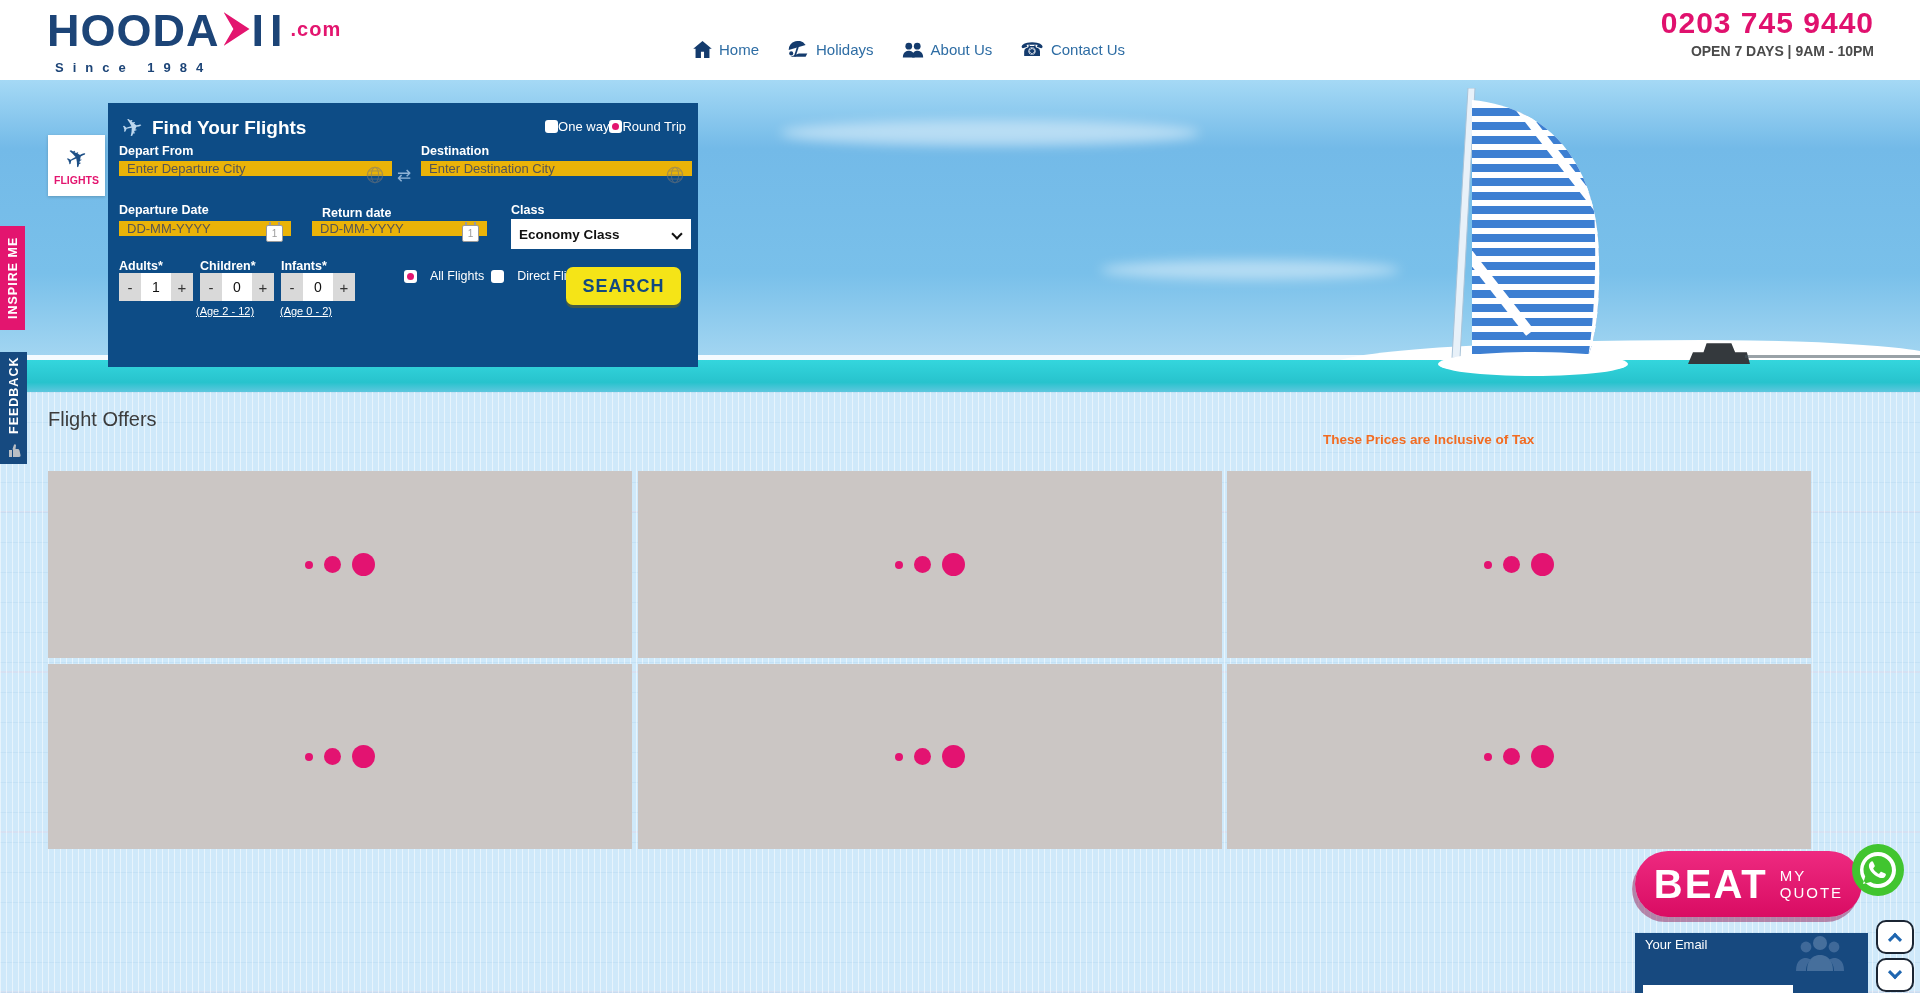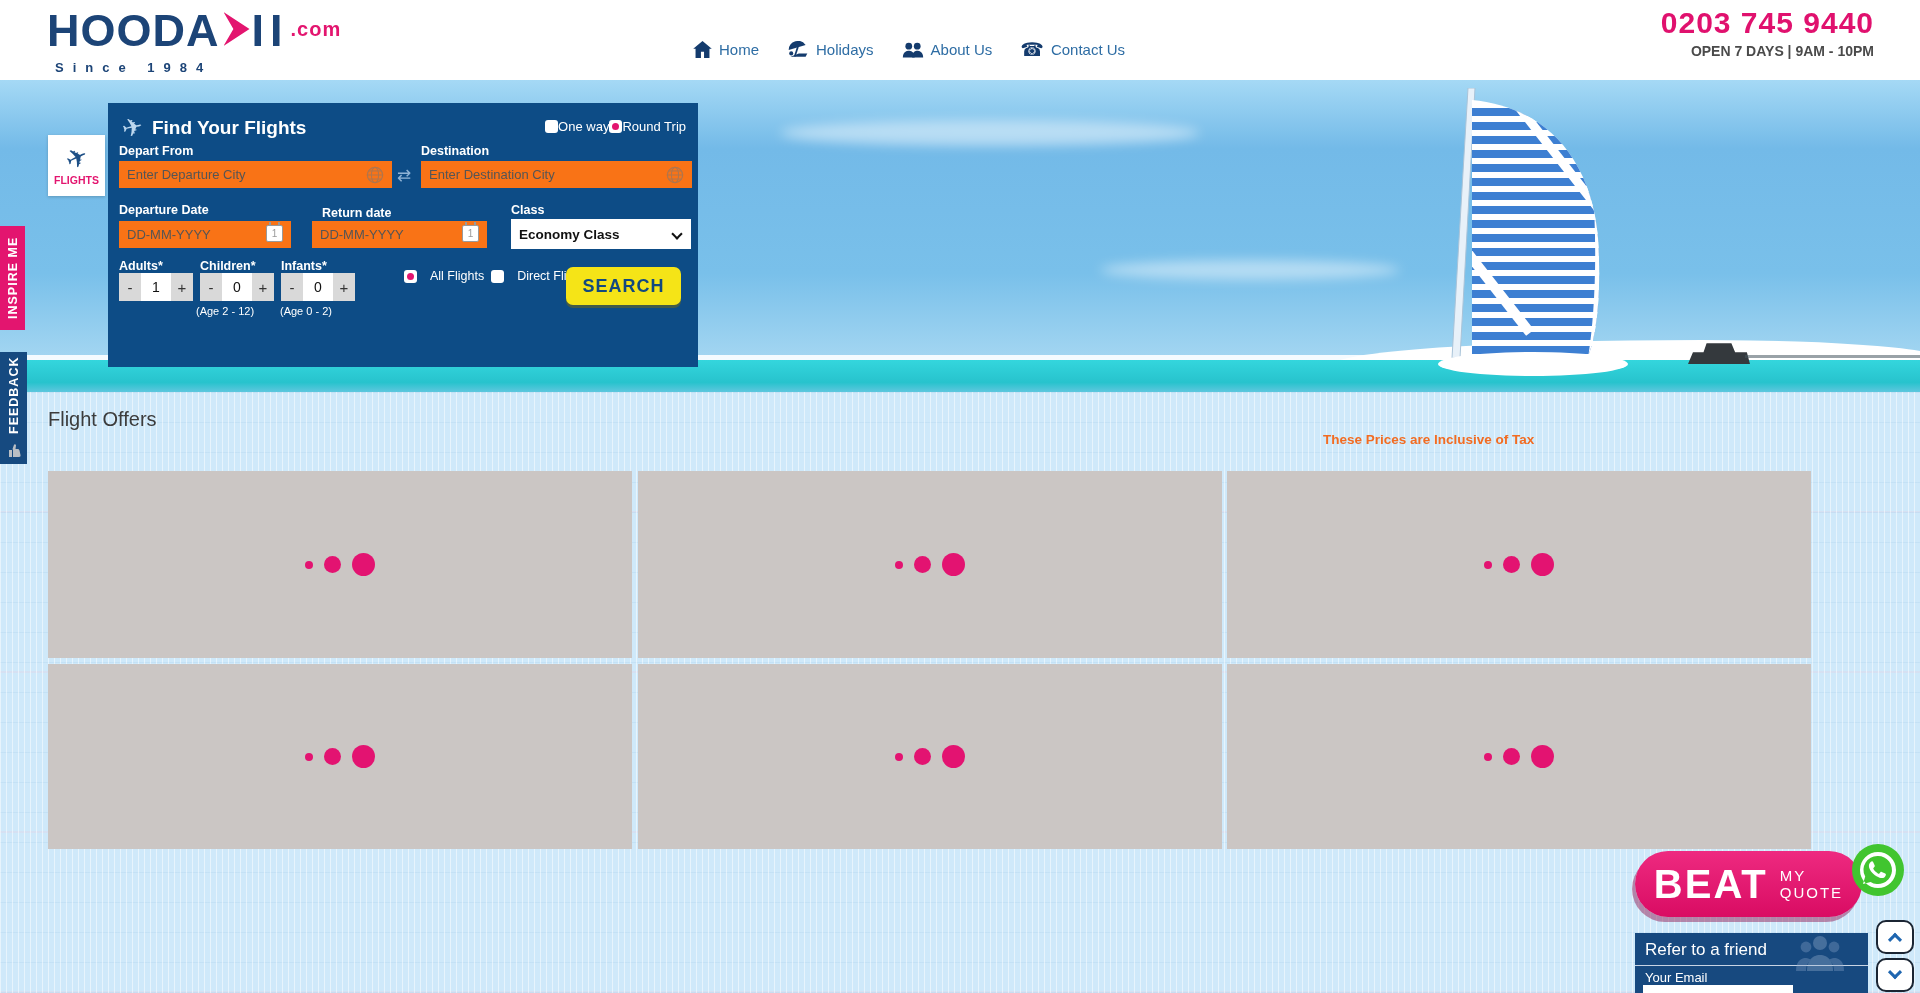--- a/index.html
+++ b/index.html
@@ -52,41 +52,41 @@
   .panel-title { position:absolute; left:14px; top:10px; display:flex; align-items:center; gap:9px;
     color:#ffffff; font-size:19px; font-weight:bold; }
   .panel-title .plane { font-size:25px; color:#bcd7ee; font-weight:normal; transform:rotate(-12deg); }
   .trip-opts { position:absolute; right:12px; top:16px; display:flex; align-items:center; 
     color:#ffffff; font-size:13px; }
   .cbox { width:13px; height:13px; background:#ffffff; border-radius:3px; display:inline-flex;
     align-items:center; justify-content:center; cursor:pointer; }
   .cbox.checked::after { content:""; width:7px; height:7px; border-radius:50%; background:#e3156f; }
 
   .f-label { position:absolute; color:#ffffff; font-size:12.5px; font-weight:bold; }
-  .f-input { position:absolute; height:27px; background:#f97316; border:none; font-size:13px;
+  .f-input { position:absolute; height:15px; background:#eab308; border:none; font-size:13px;
     color:#333333; padding:0 26px 0 8px; font-family:"Liberation Sans",sans-serif; }
   .f-input::placeholder { color:#555555; opacity:1; }
   .globe { position:absolute; width:18px; height:18px; pointer-events:none; opacity:.55; }
   .swap { position:absolute; left:289px; top:62px; color:#8fb3d6; font-size:17px; }
   .cal { position:absolute; width:17px; height:17px; border:1.5px solid #9a9a9a; border-radius:2px;
     color:#9a9a9a; font-size:10px; display:flex; align-items:center; justify-content:center; pointer-events:none; background:#fff; }
   .cal::before { content:""; position:absolute; top:-4px; left:2px; width:2px; height:4px; background:#9a9a9a; }
   .cal::after  { content:""; position:absolute; top:-4px; right:2px; width:2px; height:4px; background:#9a9a9a; }
   .f-select { position:absolute; left:403px; top:116px; width:180px; height:30px; background:#ffffff;
     border:none; font-size:13.5px; font-weight:bold; color:#111; padding:0 8px; appearance:none;
     -webkit-appearance:none; font-family:"Liberation Sans",sans-serif; }
   .select-arrow { position:absolute; left:565px; top:127px; width:8px; height:8px; border-right:2.5px solid #111;
     border-bottom:2.5px solid #111; transform:rotate(45deg); pointer-events:none; }
 
   .stepper { position:absolute; top:170px; display:flex; height:28px; }
   .stepper .btn { width:22px; background:#d9d9d9; color:#333; font-size:15px; display:flex;
     align-items:center; justify-content:center; cursor:pointer; }
   .stepper .val { width:30px; background:#ffffff; color:#111; font-size:14px; display:flex;
     align-items:center; justify-content:center; }
-  .hint { position:absolute; top:202px; color:#ffffff; font-size:11px; }
+  .hint { position:absolute; top:202px; color:#ffffff; font-size:11px;text-decoration:underline; }
   .filters { position:absolute; left:296px; top:166px; display:flex; flex-direction:row; gap:7px; }
   .filter-row { display:flex; align-items:center; gap:13px; color:#ffffff; font-size:12.5px; }
   .search-btn { position:absolute; left:458px; top:164px; width:115px; height:38px; background:#f5e417;
     border:none; border-radius:7px; color:#12497f; font-weight:bold; font-size:18px; letter-spacing:1px;
     cursor:pointer; box-shadow:0 3px 0 rgba(130,110,0,.45); font-family:"Liberation Sans",sans-serif; }
 
   .flights-tab { position:absolute; left:48px; top:135px; width:57px; height:61px; background:#ffffff;
     z-index:21; display:flex; flex-direction:column; align-items:center; justify-content:center;
     box-shadow:0 1px 3px rgba(0,0,0,.2); cursor:pointer; }
   .flights-tab .plane { font-size:26px; color:#1d4f86; transform:rotate(-25deg); line-height:1; }
@@ -387,21 +387,20 @@
 
   <div class="refer-panel">
     <svg class="refer-people" width="52" height="40" viewBox="0 0 52 40">
       <circle cx="26" cy="8" r="7" fill="#9fb6d4"></circle>
       <path d="M13 36 C13 22 22 20 26 20 C30 20 39 22 39 36 Z" fill="#9fb6d4"></path>
       <circle cx="12" cy="12" r="5.4" fill="#8aa6c9"></circle>
       <path d="M2 36 C2 25 8 23 12 23 C14 23 16 24 17 25 C13 28 12 32 12 36 Z" fill="#8aa6c9"></path>
       <circle cx="40" cy="12" r="5.4" fill="#8aa6c9"></circle>
       <path d="M50 36 C50 25 44 23 40 23 C38 23 36 24 35 25 C39 28 40 32 40 36 Z" fill="#8aa6c9"></path>
     </svg>
-    <div class="refer-title">Refer to a friend</div>
     <div class="refer-email-label">Your Email</div>
     <input class="refer-email-input" style="">
   </div>
 
   <div class="scroll-btn scroll-up">
     <span class="chev"></span>
   </div>
   <div class="scroll-btn scroll-down">
     <span class="chev"></span>
   </div>

